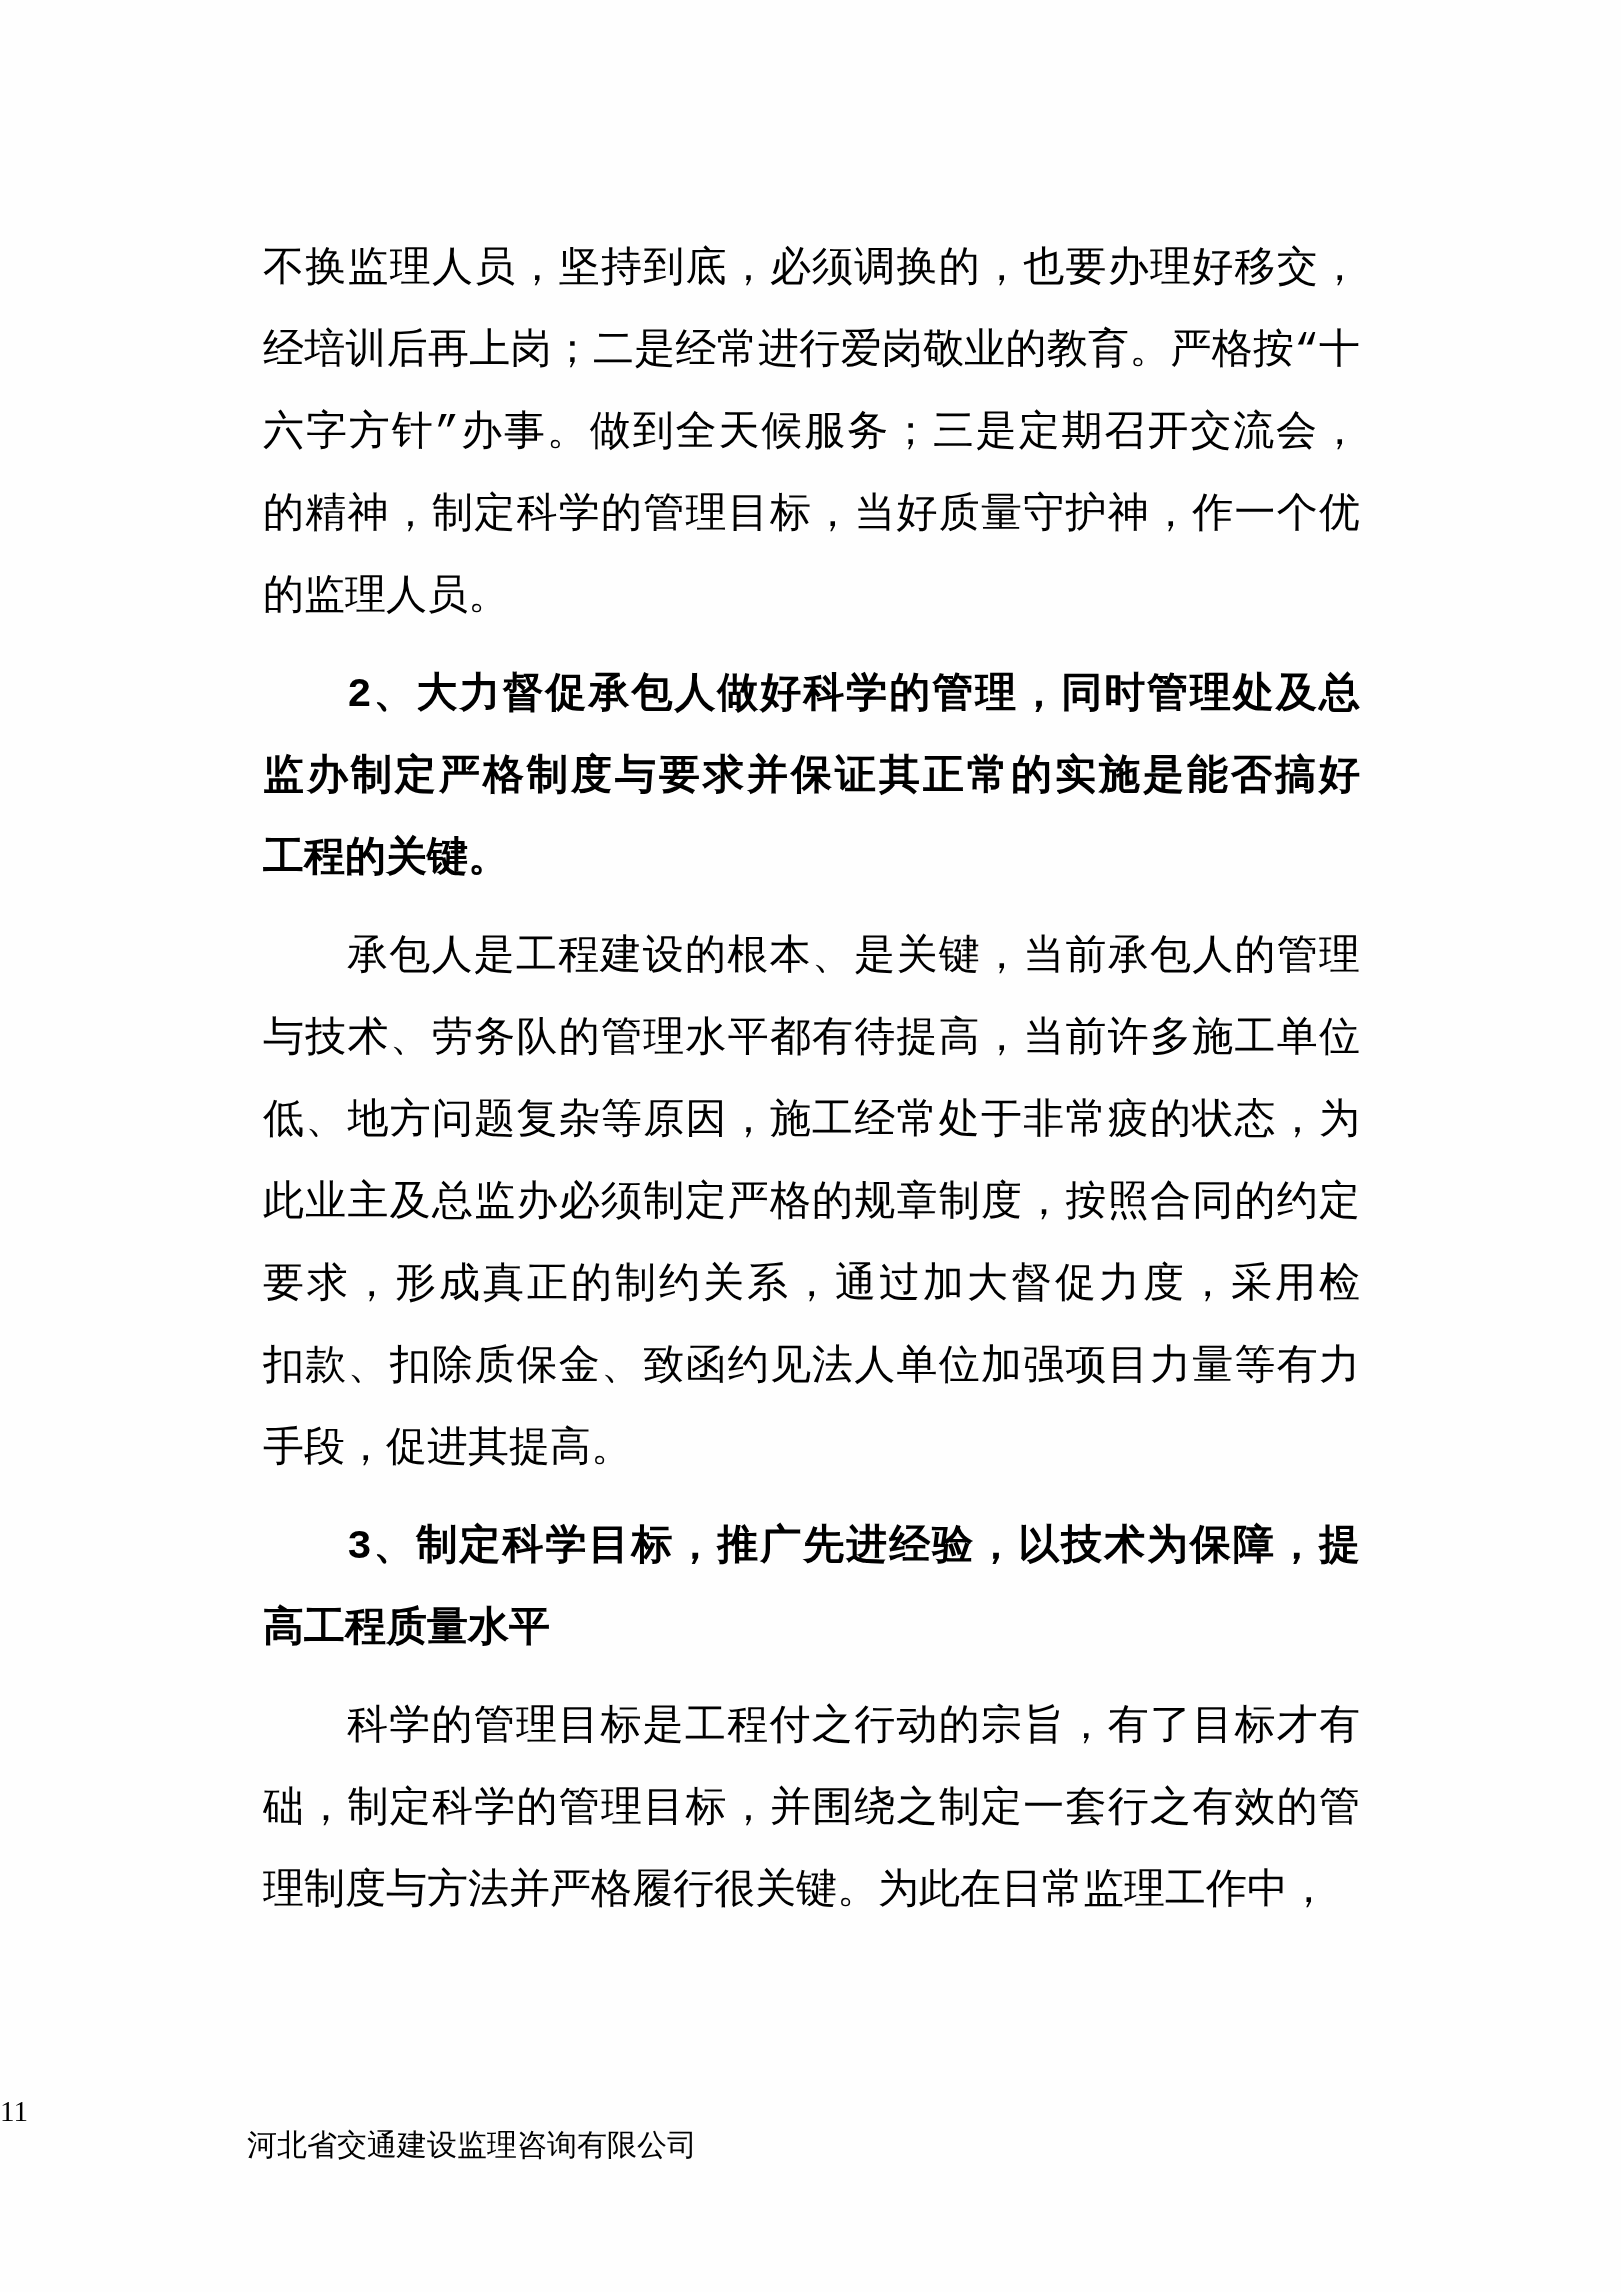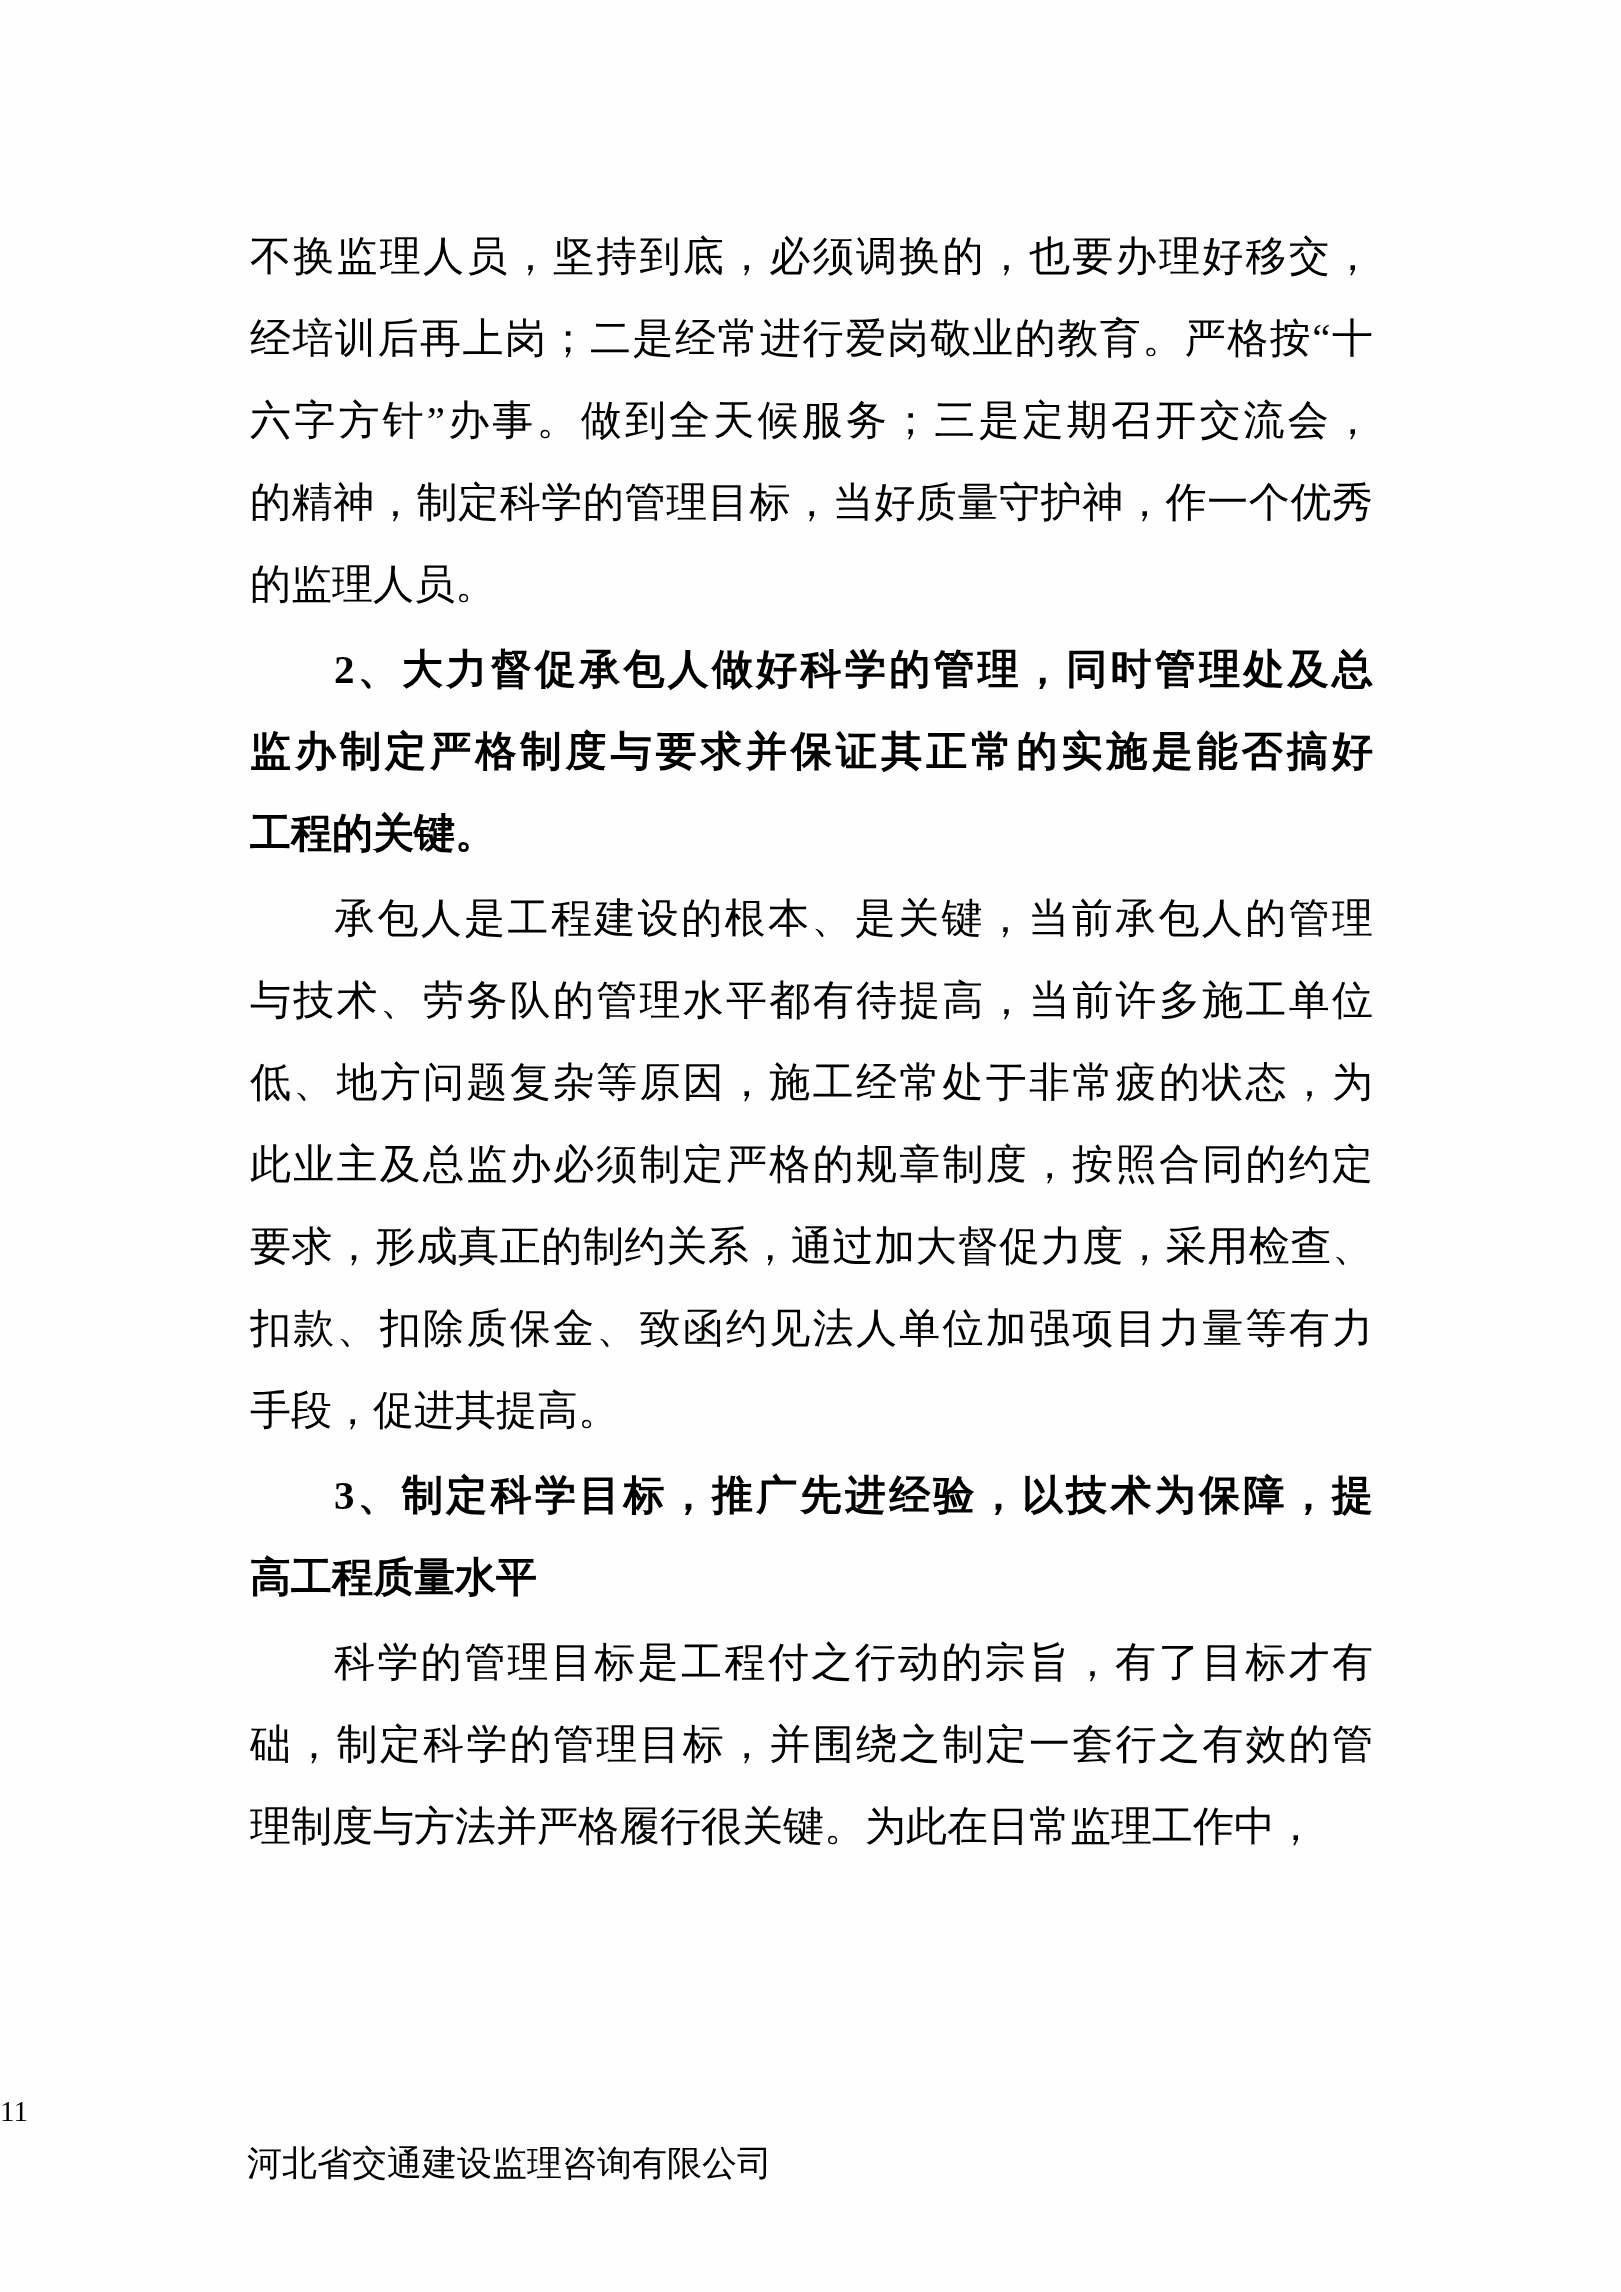--- a/index.html
+++ b/index.html
@@ -15,21 +15,21 @@
     color: #000000;
     overflow: hidden;
     font-family: "Liberation Serif", "DejaVu Serif", serif;
   }
   .content {
     position: absolute;
     left: 247px;
     top: 212px;
     width: 1129px;
   }
-  .block { margin: 3px; padding: 0; }
+  .block { margin: 16px; padding: 0; font-family: Liberation Mono, monospace; }
   .line {
     font-size: 41px;
     line-height: 82px;
     height: 82px;
     letter-spacing: 0;
     text-align: justify;
     text-align-last: justify;
     overflow: hidden;
   }
   .line.para-end {
@@ -49,23 +49,22 @@
     height: 39px;
     line-height: 39px;
     font-size: 29px;
   }
   .footer-company {
     position: absolute;
     left: 247px;
     top: 2123px;
     height: 43px;
     line-height: 43px;
-    font-size: 35px;
+    font-size: 30px;
     white-space: nowrap;
-    margin-top: 19px;
   }
 </style>
 </head>
 <body>
 
 <div class="page">
   <div class="content">
       <div class="block">
         <div class="line">不换监理人员，坚持到底，必须调换的，也要办理好移交，</div>
         <div class="line">经培训后再上岗；二是经常进行爱岗敬业的教育。严格按“十</div>

